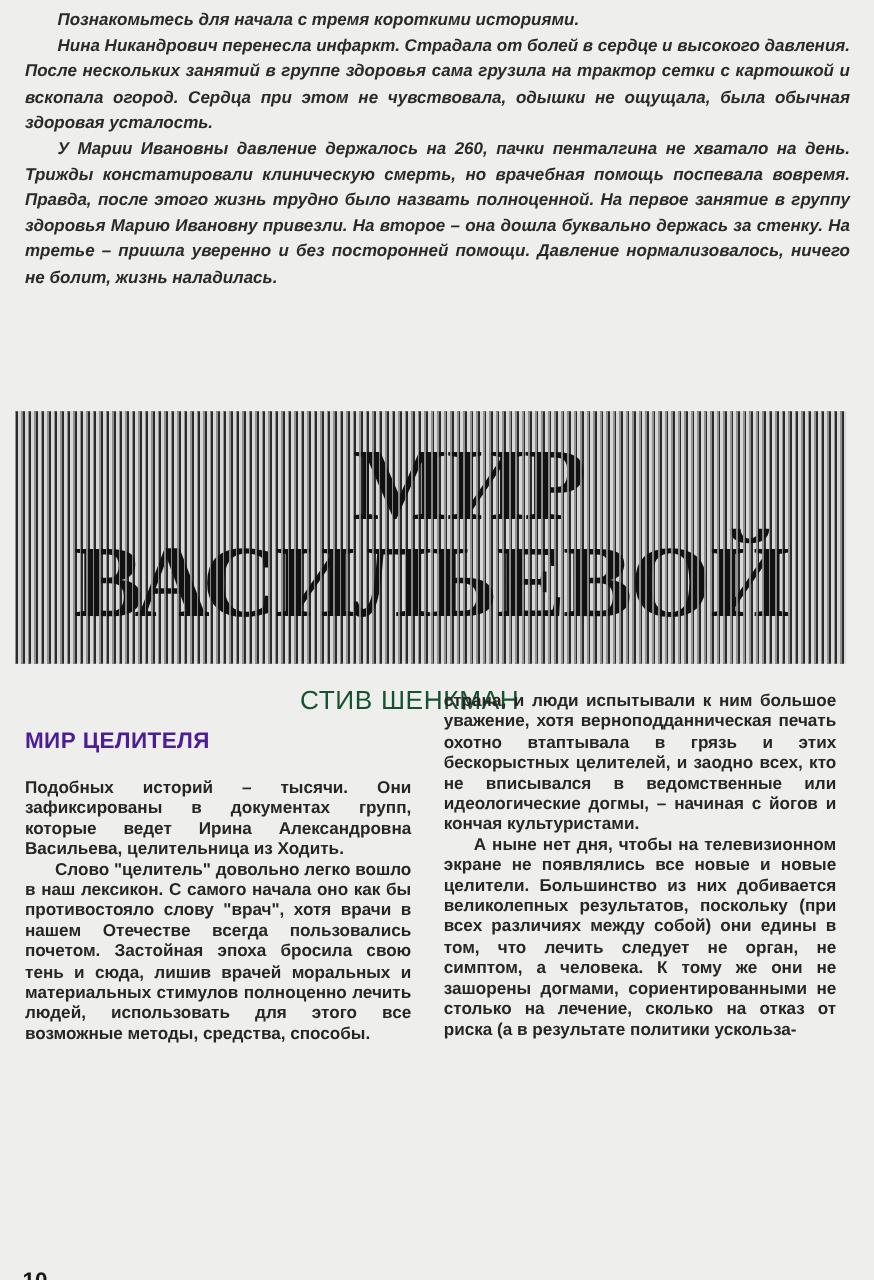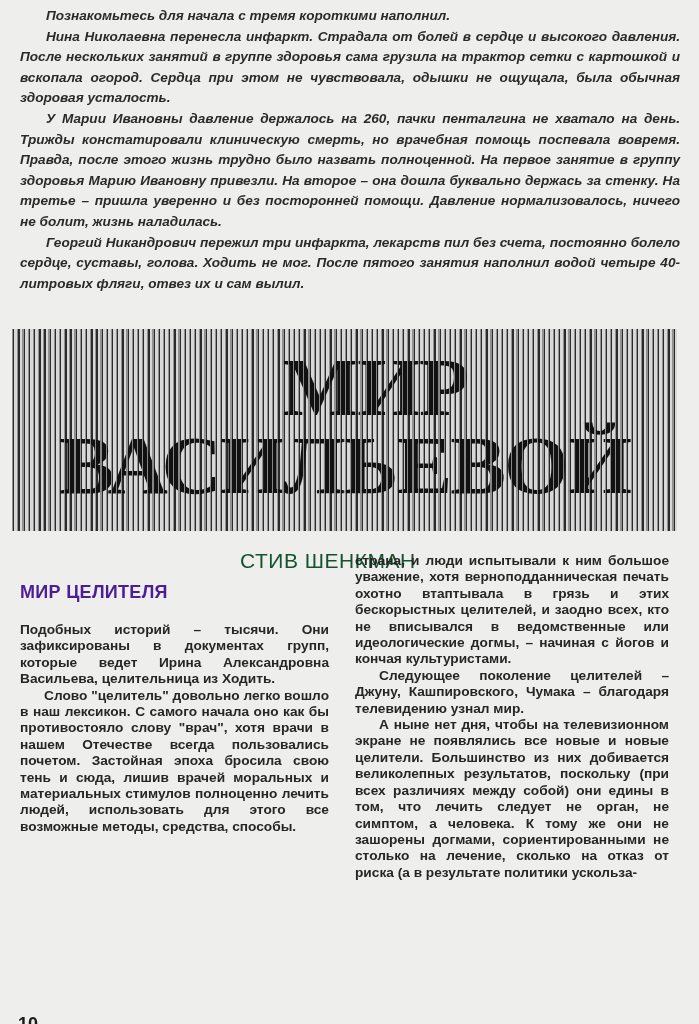--- a/index.html
+++ b/index.html
@@ -48,39 +48,37 @@
   .col-left { left:20px; top:622px; width:309px; }
   .col-right { left:355px; top:553px; width:314px; }
   .page-num {
     position:absolute; left:18px; top:1014px; font-size:18px; font-weight:bold; color:#1a1a1a;
   }
 </style>
 </head>
 <body>
 
 <div class="intro">
-  <p>Познакомьтесь для начала с тремя короткими наполнил.</p>
-  <p>Нина Николаевна перенесла инфаркт. Страдала от болей в сердце и высокого давления. После нескольких занятий в группе здоровья сама грузила на трактор сетки с картошкой и вскопала огород. Сердца при этом не чувствовала, одышки не ощущала, была обычная здоровая усталость.</p>
+  <p>Познакомьтесь для начала с тремя короткими историями.</p>
+  <p>Нина Никандрович перенесла инфаркт. Страдала от болей в сердце и высокого давления. После нескольких занятий в группе здоровья сама грузила на трактор сетки с картошкой и вскопала огород. Сердца при этом не чувствовала, одышки не ощущала, была обычная здоровая усталость.</p>
   <p>У Марии Ивановны давление держалось на 260, пачки пенталгина не хватало на день. Трижды констатировали клиническую смерть, но врачебная помощь поспевала вовремя. Правда, после этого жизнь трудно было назвать полноценной. На первое занятие в группу здоровья Марию Ивановну привезли. На второе – она дошла буквально держась за стенку. На третье – пришла уверенно и без посторонней помощи. Давление нормализовалось, ничего не болит, жизнь наладилась.</p>
-  <p>Георгий Никандрович пережил три инфаркта, лекарств пил без счета, постоянно болело сердце, суставы, голова. Ходить не мог. После пятого занятия наполнил водой четыре 40-литровых фляги, отвез их и сам вылил.</p>
 </div>
 
 <div class="banner">
   <div class="banner-line banner-l1">МИР</div>
   <div class="banner-line banner-l2">ВАСИЛЬЕВОЙ</div>
   <div class="banner-overlay"></div>
 </div>
 
 <div class="author">СТИВ ШЕНКМАН</div>
 <div class="section-title">МИР ЦЕЛИТЕЛЯ</div>
 
 <div class="col col-left">
   <p class="noindent">Подобных историй – тысячи. Они зафиксированы в документах групп, которые ведет Ирина Александровна Васильева, целительница из Ходить.</p>
   <p>Слово "целитель" довольно легко вошло в наш лексикон. С самого начала оно как бы противостояло слову "врач", хотя врачи в нашем Отечестве всегда пользовались почетом. Застойная эпоха бросила свою тень и сюда, лишив врачей моральных и материальных стимулов полноценно лечить людей, использовать для этого все возможные методы, средства, способы.</p>
 </div>
 
 <div class="col col-right">
   <p class="noindent">страна, и люди испытывали к ним большое уважение, хотя верноподданническая печать охотно втаптывала в грязь и этих бескорыстных целителей, и заодно всех, кто не вписывался в ведомственные или идеологические догмы, – начиная с йогов и кончая культуристами.</p>
-  <p>Следующее поколение целителей – Джуну, Кашпировского, Чумака – благодаря телевидению узнал мир.</p>
   <p>А ныне нет дня, чтобы на телевизионном экране не появлялись все новые и новые целители. Большинство из них добивается великолепных результатов, поскольку (при всех различиях между собой) они едины в том, что лечить следует не орган, не симптом, а человека. К тому же они не зашорены догмами, сориентированными не столько на лечение, сколько на отказ от риска (а в результате политики ускольза-</p>
 </div>
 
 <div class="page-num">10</div>
 
 </body></html>

